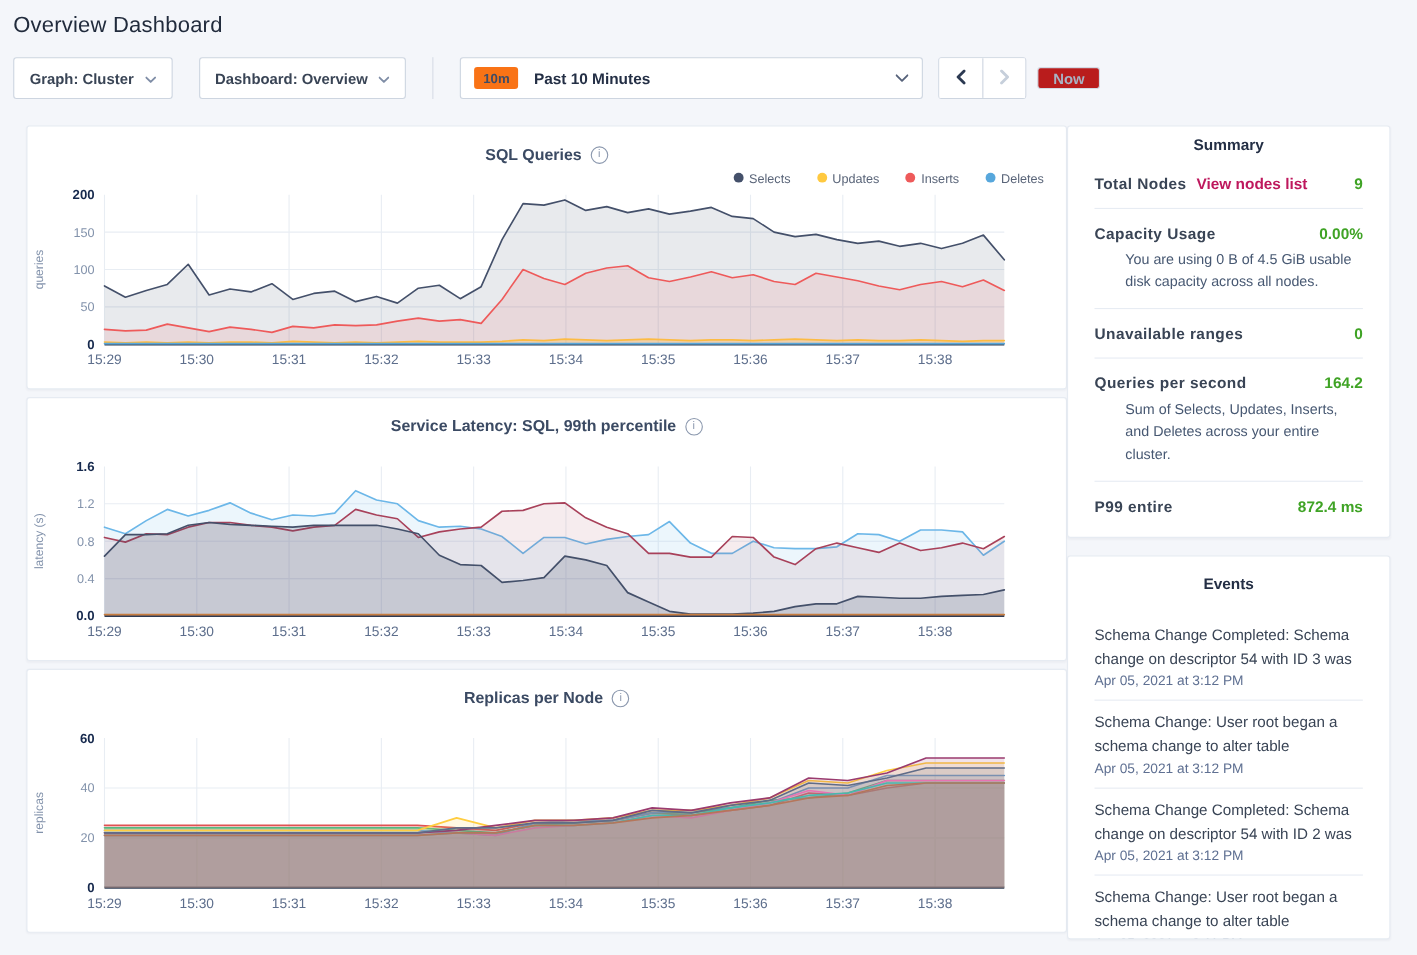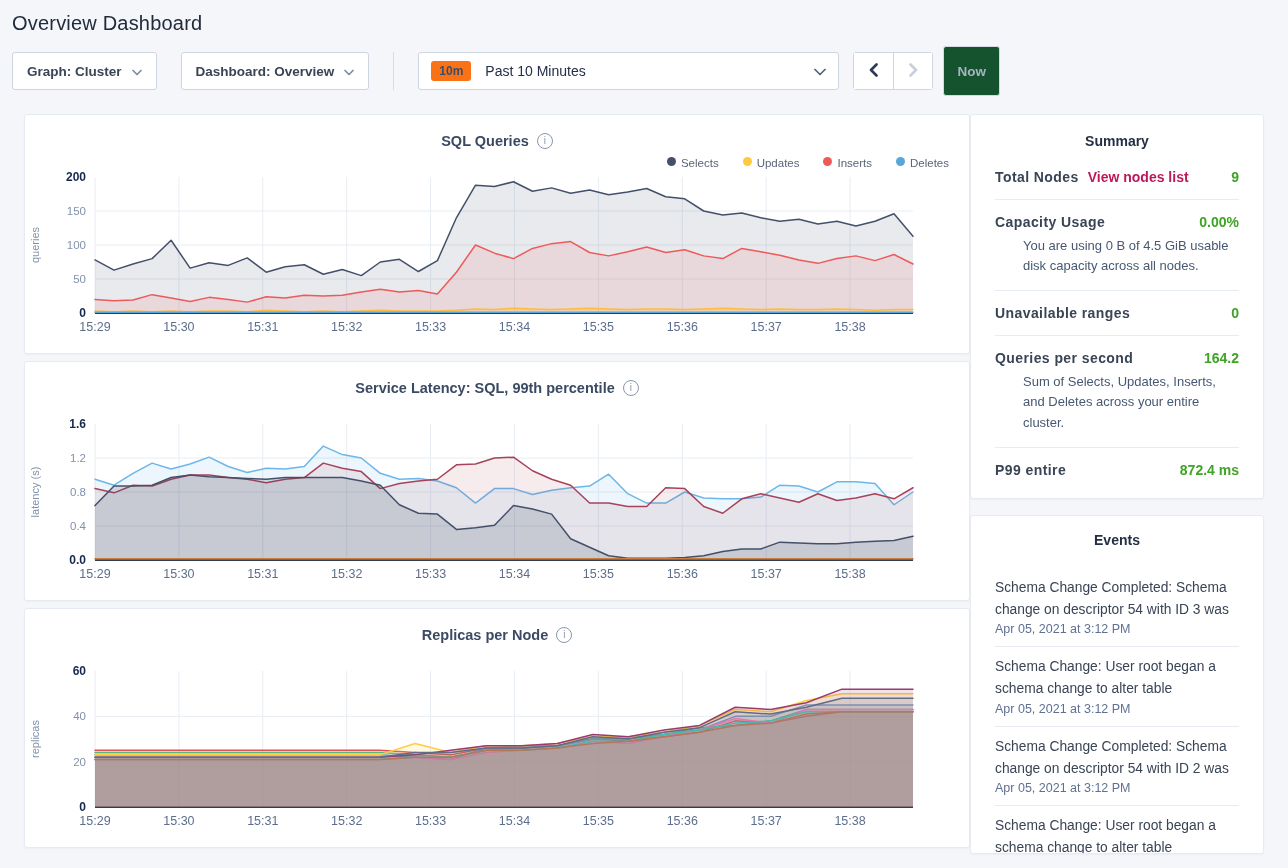--- a/index.html
+++ b/index.html
@@ -25,31 +25,31 @@
   .tb-divider { width:1px; height:38px; background:#d7dde6; margin:0 24px; }
   .time-selector {
     display:flex; align-items:center; width:421px; height:38px;
     background:#fff; border:1px solid #cdd5e0; border-radius:3px;
     padding:0 12px; cursor:pointer;
   }
   .time-badge {
     background:#f97316; color:#3e4c66; font-size:12px; font-weight:700;
     padding:3px 8px; border-radius:3px;
   }
-  .time-label { margin-left:14px; font-size:14px; font-weight:400; color:#242f45; }
+  .time-label { margin-left:14px; font-size:14px; font-weight:700; color:#242f45; }
   .time-chevron { margin-left:auto; }
   .pager { display:flex; margin-left:14px; border:1px solid #cdd5e0; border-radius:3px; background:#fff; }
   .pager-btn {
     width:39px; height:36px; display:flex; align-items:center; justify-content:center;
     background:#fff; border:none; cursor:pointer;
   }
   .pager-btn + .pager-btn { border-left:1px solid #cdd5e0; }
   .now-btn {
-    margin-left:10px; height:50px; width:57px;
-    background:#14532d; border:1px solid #d3dae4; border-radius:3px;
+    margin-left:10px; height:20px; width:57px;
+    background:#b91c1c; border:1px solid #d3dae4; border-radius:3px;
     color:#a8b3c4; font-weight:700; font-size:13.5px; font-family:inherit;
   }
 
   
   .main { display:flex; padding:0 12px; }
   .charts-col { width:946px; display:flex; flex-direction:column; gap:7px; }
   .right-col  { width:308px; display:flex; flex-direction:column; gap:16px; height:740px; }
 
   .card { background:#fff; border:1px solid #e6ebf2; border-radius:3px; box-shadow:0 1px 2px rgba(46,60,85,.04); }
 
@@ -66,21 +66,21 @@
   .legend-item { display:flex; gap:5px; font-size:11.5px; color:#5a6579; cursor:pointer; }
   .legend-dot { width:9px; height:9px; border-radius:50%; display:inline-block; }
   .chart-svg { display:block; width:946px; height:180px; }
 
   .tick-label { font-size:11.5px; fill:#8292ab; }
   .tick-label.bold { font-size:12px; font-weight:700; fill:#16294d; }
   .x-label { font-size:12.5px; fill:#5d6e8c; }
   .axis-name { font-size:11px; fill:#8292ab; }
 
   
-  .summary-card { padding:18px 24px 20px; }
+  .summary-card { padding:8px 24px 20px; }
   .panel-title { text-align:center; font-size:14px; font-weight:700; color:#242f45; margin-bottom:20px; }
   .sum-line { display:flex; align-items:baseline; }
   .sum-label { font-size:14px; font-weight:700; color:#394455; letter-spacing:.03em; }
   .sum-link { font-size:14px; font-weight:700; color:#be185d; margin-left:9px; text-decoration:none; cursor:pointer; }
   .sum-value { margin-left:auto; font-size:14px; font-weight:700; color:#3fa325; }
   .sum-sub { font-size:13px; color:#475872; line-height:1.55; margin-top:6px;margin-left:28px; }
   .sum-div { height:1px; background:#e7ecf3; margin:14px 0; }
 
   
   .events-card { padding:16px 24px 8px; flex:1; min-height:0; overflow:hidden; }

